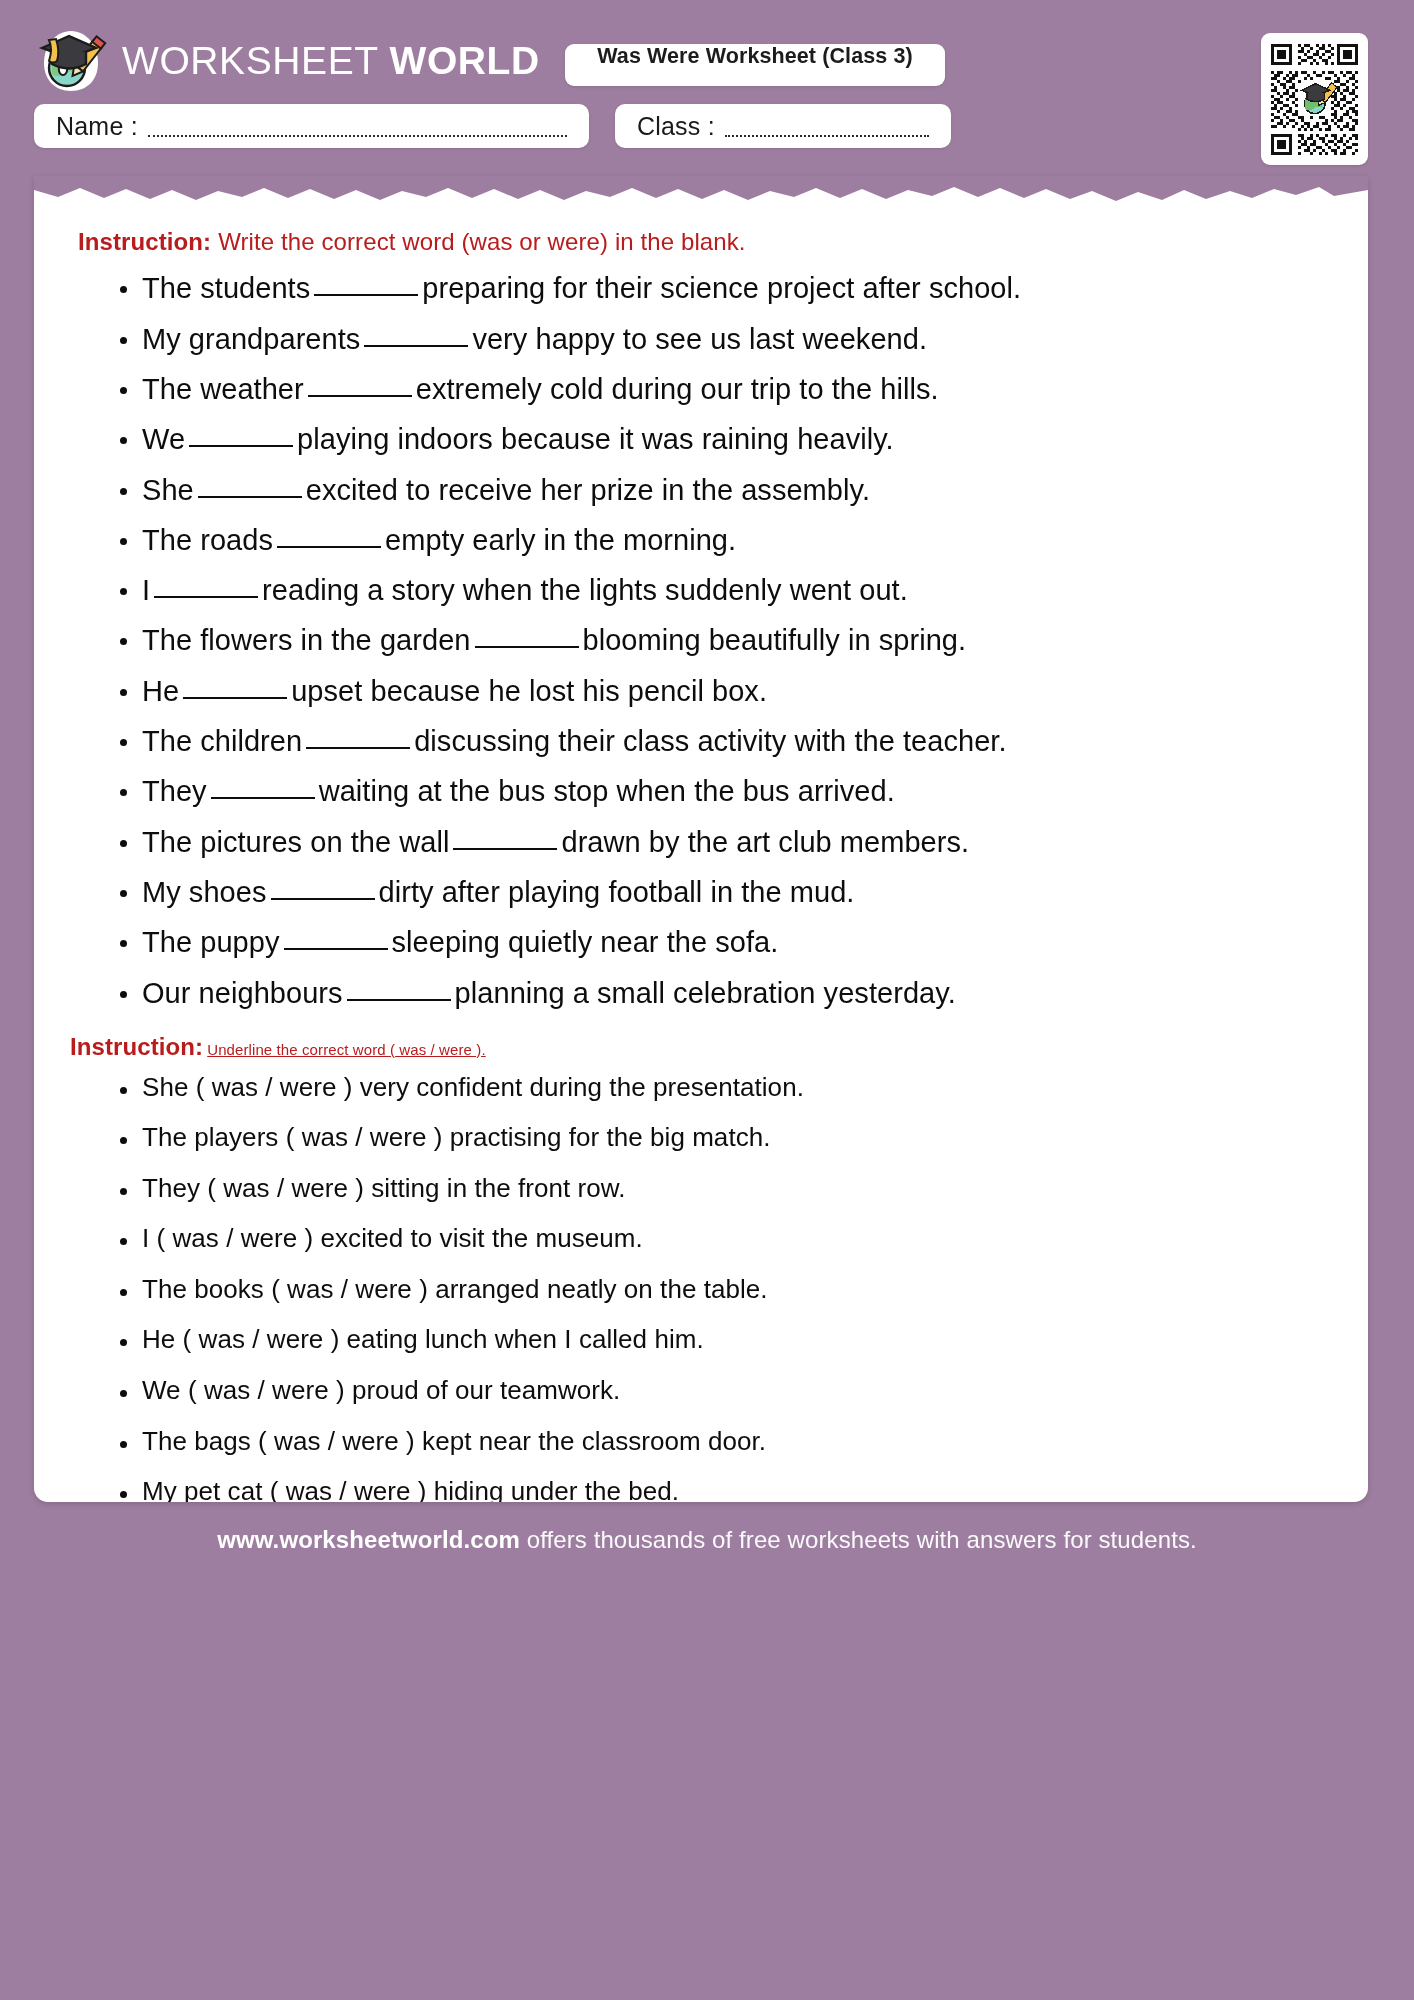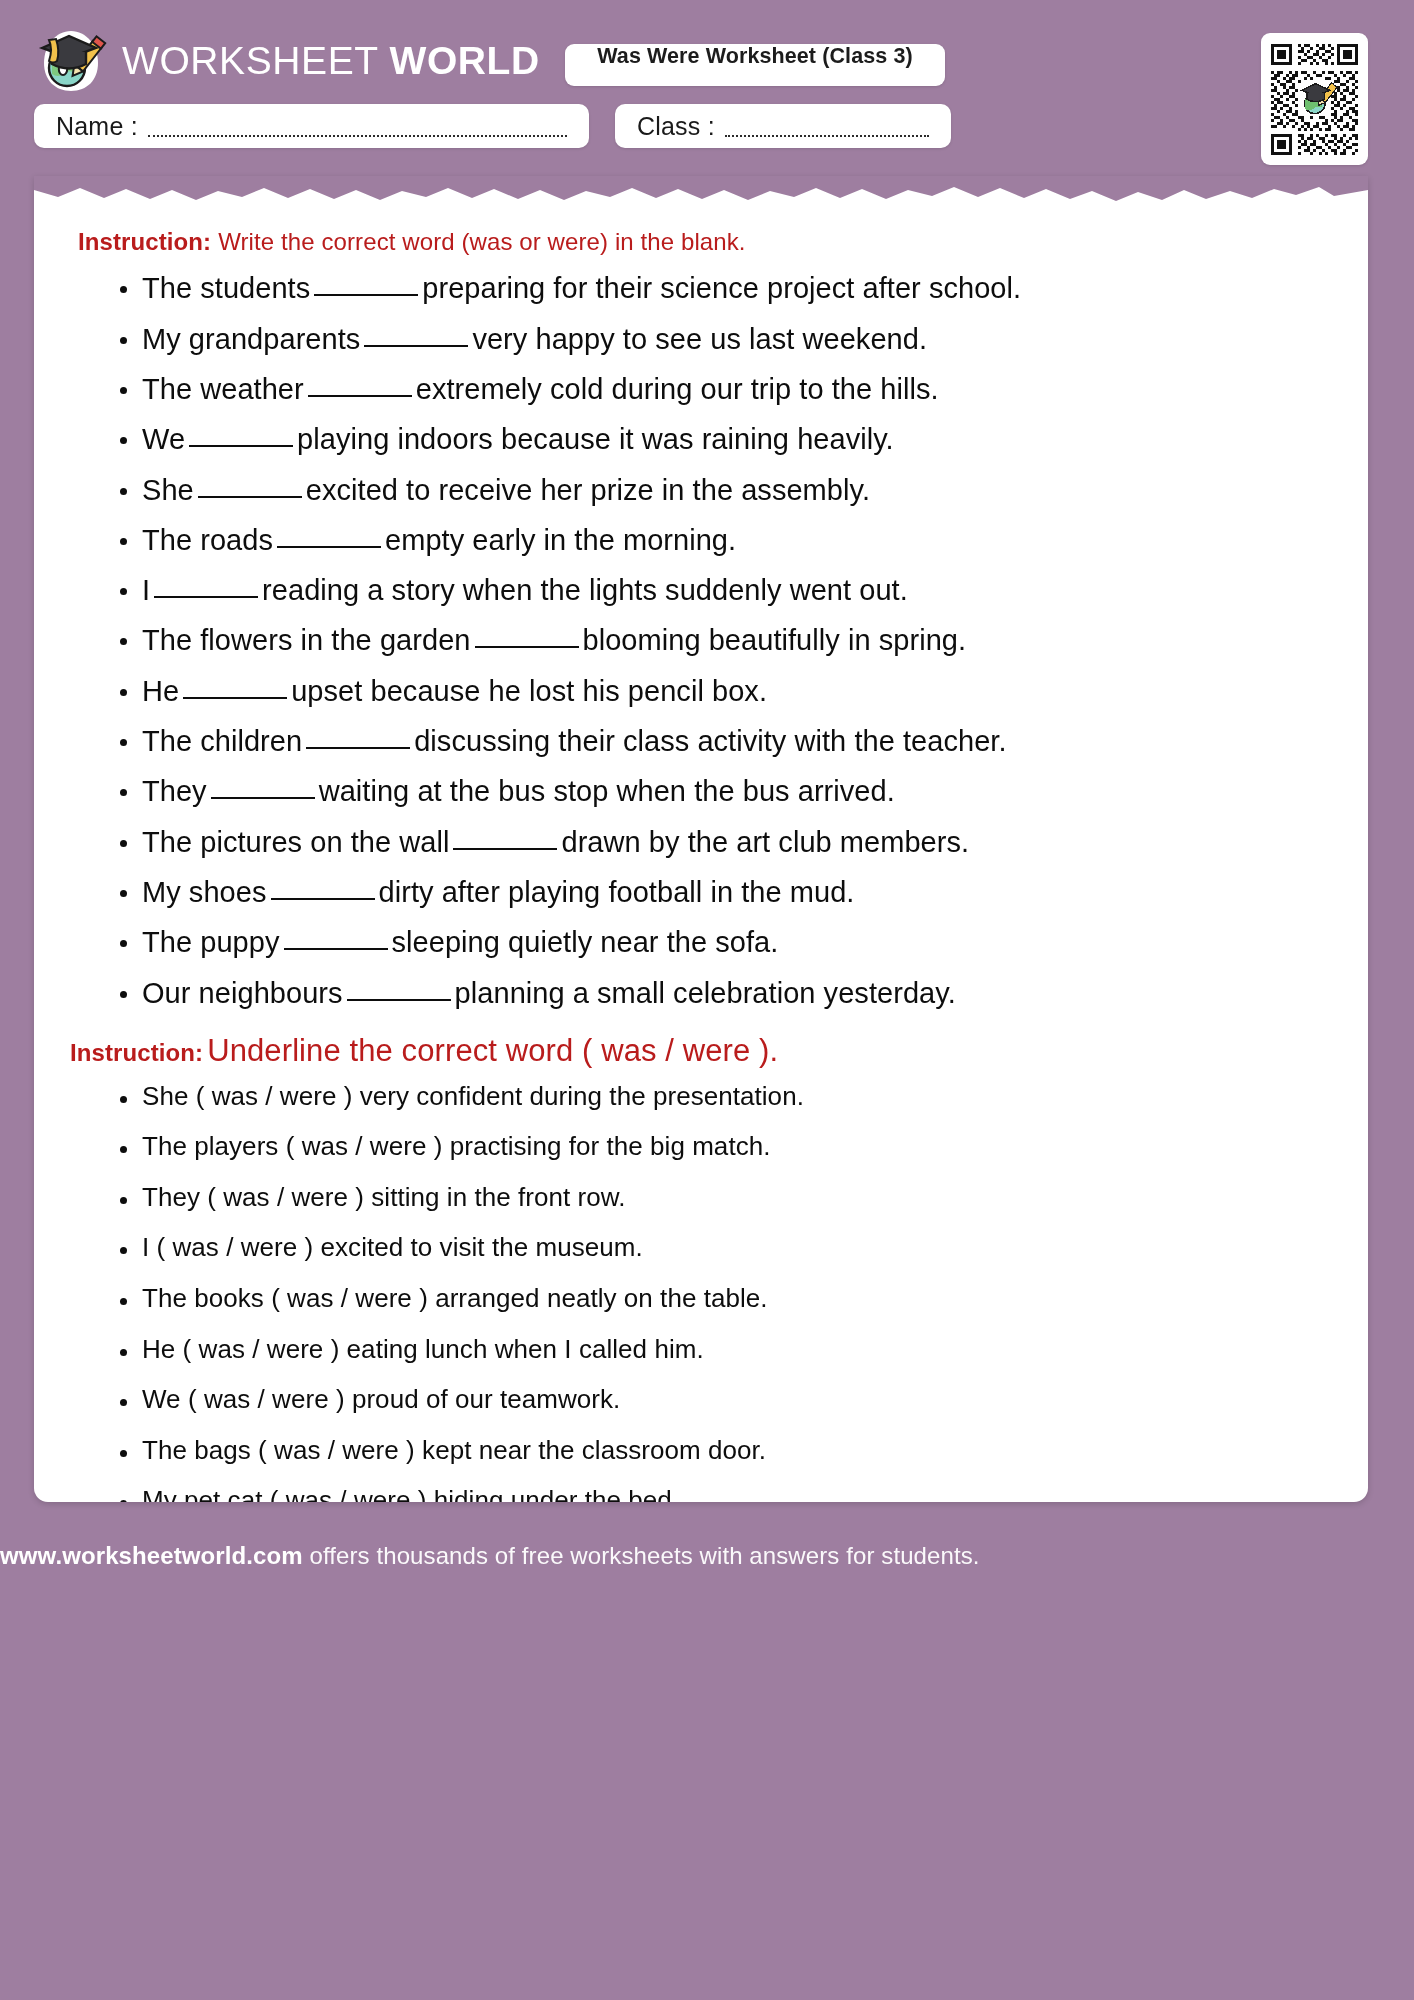--- a/index.html
+++ b/index.html
@@ -152,21 +152,21 @@
     margin-top: 6px;
     margin-bottom: 8px;
     letter-spacing: .1px;
   }
   .instruction .lead { font-weight: 700; }
   .instruction .txt { font-weight: 400; }
 
   .section-1 .instruction { margin-left: 18px; }
   .section-1 .instruction .txt { margin-left: 7px; }
   .section-2 .instruction { margin-left: 10px; margin-top: 22px; }
-  .section-2 .instruction .txt { margin-left: 4px; font-size: 31px; }
+  .section-2 .instruction .txt { margin-left: 4px; font-size: 15px; text-decoration: underline; }
 
   ul.qlist {
     list-style: none;
     margin: 0;
     padding: 0;
   }
   ul.qlist li {
     position: relative;
     font-size: 29px;
     color: #0d0d0d;
@@ -204,23 +204,24 @@
   
   .footer {
     position: absolute;
     left: 0;
     right: 0;
     bottom: 0;
     height: 498px;
   }
   .footer-text {
     position: absolute;
-    top: 40px;
+    top: 24px;
     left: 0;
     right: 0;
+    text-align: center;
     color: #ffffff;
     font-size: 24px;
     letter-spacing: .1px;
   }
   .footer-text b { font-weight: 700; }
   .footer-text .rest { font-weight: 400; opacity: .96; }
 </style>
 </head>
 <body>
 

